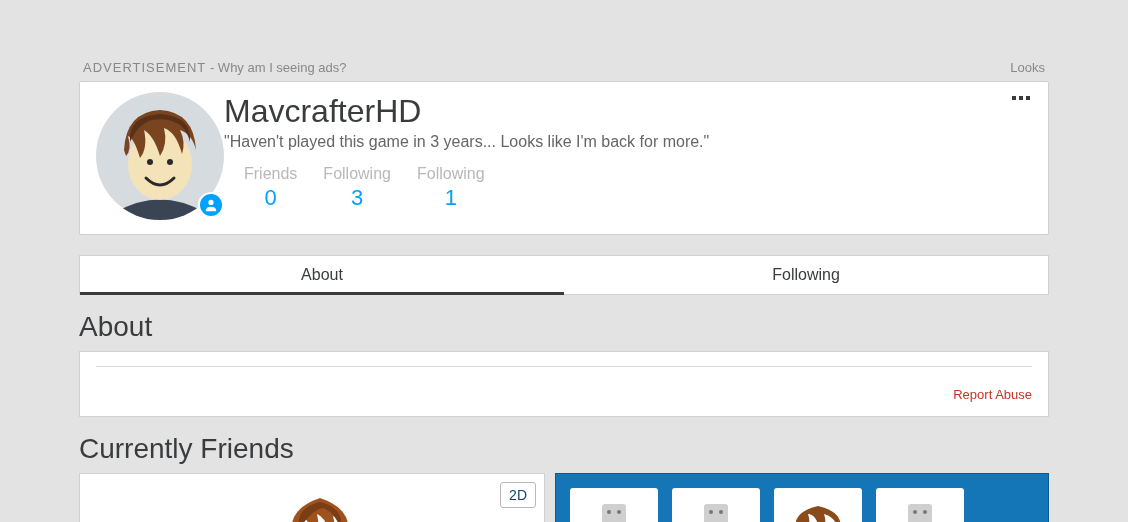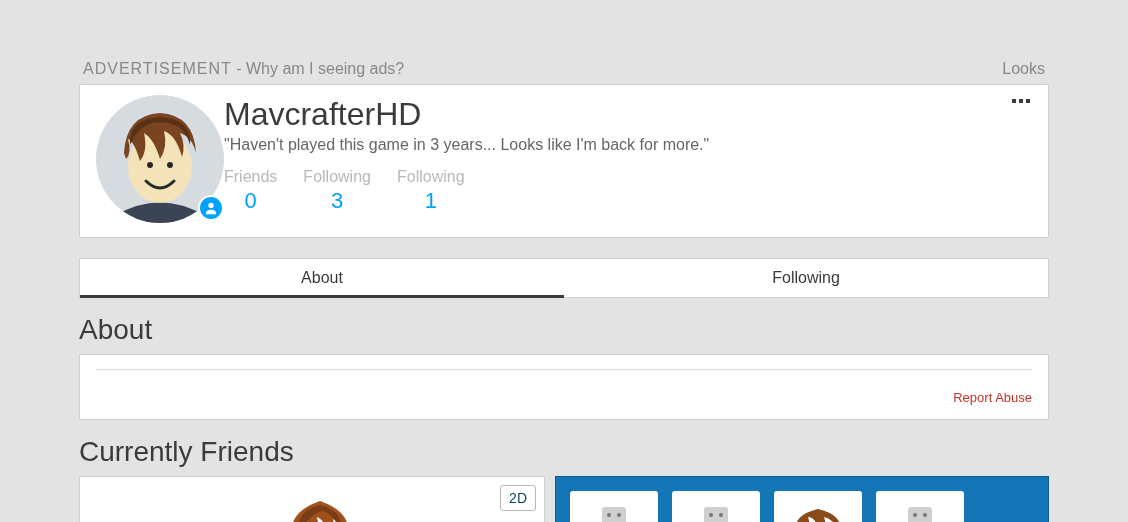--- a/index.html
+++ b/index.html
@@ -11,21 +11,21 @@
     }
     .page {
       max-width: 970px;
       margin: 0 auto;
       padding-top: 60px;
     }
     .ad-row {
       display: flex;
       justify-content: space-between;
       align-items: center;
-      font-size: 16px;
+      font-size: 13px;
       color: #888;
       padding: 0 4px 6px 4px;
     }
     .ad-row a { color: #888; text-decoration: none; cursor: pointer; }
     .ad-word { letter-spacing: 1px; }
 
     .profile-card {
       background: #fff;
       border: 1px solid #d0d0d0;
       border-radius: 2px;
@@ -72,20 +72,21 @@
     }
     .status-quote {
       font-size: 16px;
       color: #666;
       font-weight: 300;
       margin-bottom: 14px;
     }
     .stats {
       display: flex;
       gap: 26px;
+      margin-left: 20px;
     }
     .stat {
       text-align: center;
       cursor: pointer;
     }
     .stat-label {
       font-size: 16px;
       color: #b8b8b8;
       font-weight: 300;
       margin-bottom: 2px;

